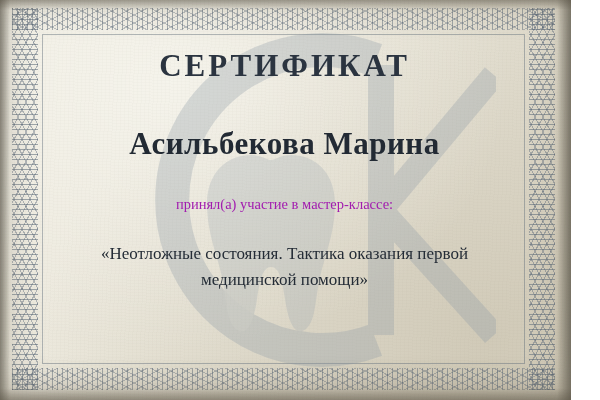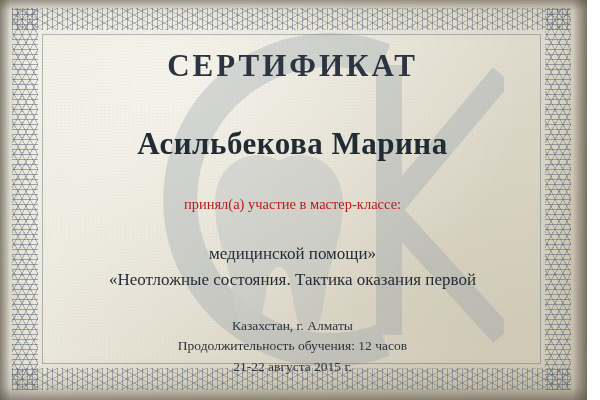--- a/index.html
+++ b/index.html
@@ -7,21 +7,20 @@
     padding: 0;
     background: #ffffff;
   }
   #certificate {
     position: relative;
     width: 571px;
     height: 400px;
     overflow: hidden;
     background: #e9e6da;
     font-family: "Liberation Serif", serif;
-    padding-left: 16px;
   }
 
   
   .paper-base {
     position: absolute;
     inset: 0;
     background:
       radial-gradient(ellipse at 30% 20%, rgba(255,255,250,0.55), rgba(0,0,0,0) 60%),
       radial-gradient(ellipse at 85% 85%, rgba(180,170,145,0.35), rgba(0,0,0,0) 65%),
       linear-gradient(100deg, #efece1 0%, #e6e2d5 45%, #ded9ca 100%);
@@ -125,21 +124,21 @@
   .recipient {
     margin-top: 42px;
     font-size: 31px;
     font-weight: bold;
     letter-spacing: 0.5px;
     color: #222a34;
   }
   .participation {
     margin-top: 34px;
     font-size: 14.5px;
-    color: #b91c1c;
+    color: #a21caf;
   }
   .course-title {
     margin-top: 28px;
     font-size: 17px;
     line-height: 1.55;
     color: #242c36;
   }
   .footer {
     margin-top: 22px;
     font-size: 13.5px;
@@ -178,27 +177,22 @@
                c10 -8 9 -30 14 -52 c6 -26 15 -44 15 -74 c0 -28 -18 -48 -44 -48
                c-11 0 -16 5 -20 5 c-4 0 -9 -5 -20 -5 z" fill="#9aa6b0" opacity="0.9"></path>
     </svg>
   </div>
 
   <div class="content">
     <div class="cert-title">СЕРТИФИКАТ</div>
     <div class="recipient">Асильбекова Марина</div>
     <div class="participation">принял(а) участие в мастер-классе:</div>
     <div class="course-title">
+      <div>«Неотложные состояния. Тактика оказания первой</div>
       <div>медицинской помощи»</div>
-      <div>«Неотложные состояния. Тактика оказания первой</div>
-    </div>
-    <div class="footer">
-      <div>Казахстан, г. Алматы</div>
-      <div>Продолжительность обучения: 12 часов</div>
-      <div>21-22 августа 2015 г.</div>
     </div>
   </div>
 
   <div class="scan-edge-left"></div>
   <div class="scan-edge-right"></div>
   <div class="scan-edge-top"></div>
   <div class="scan-edge-bottom"></div>
   <div class="edge-shadow"></div>
 </div>
 

